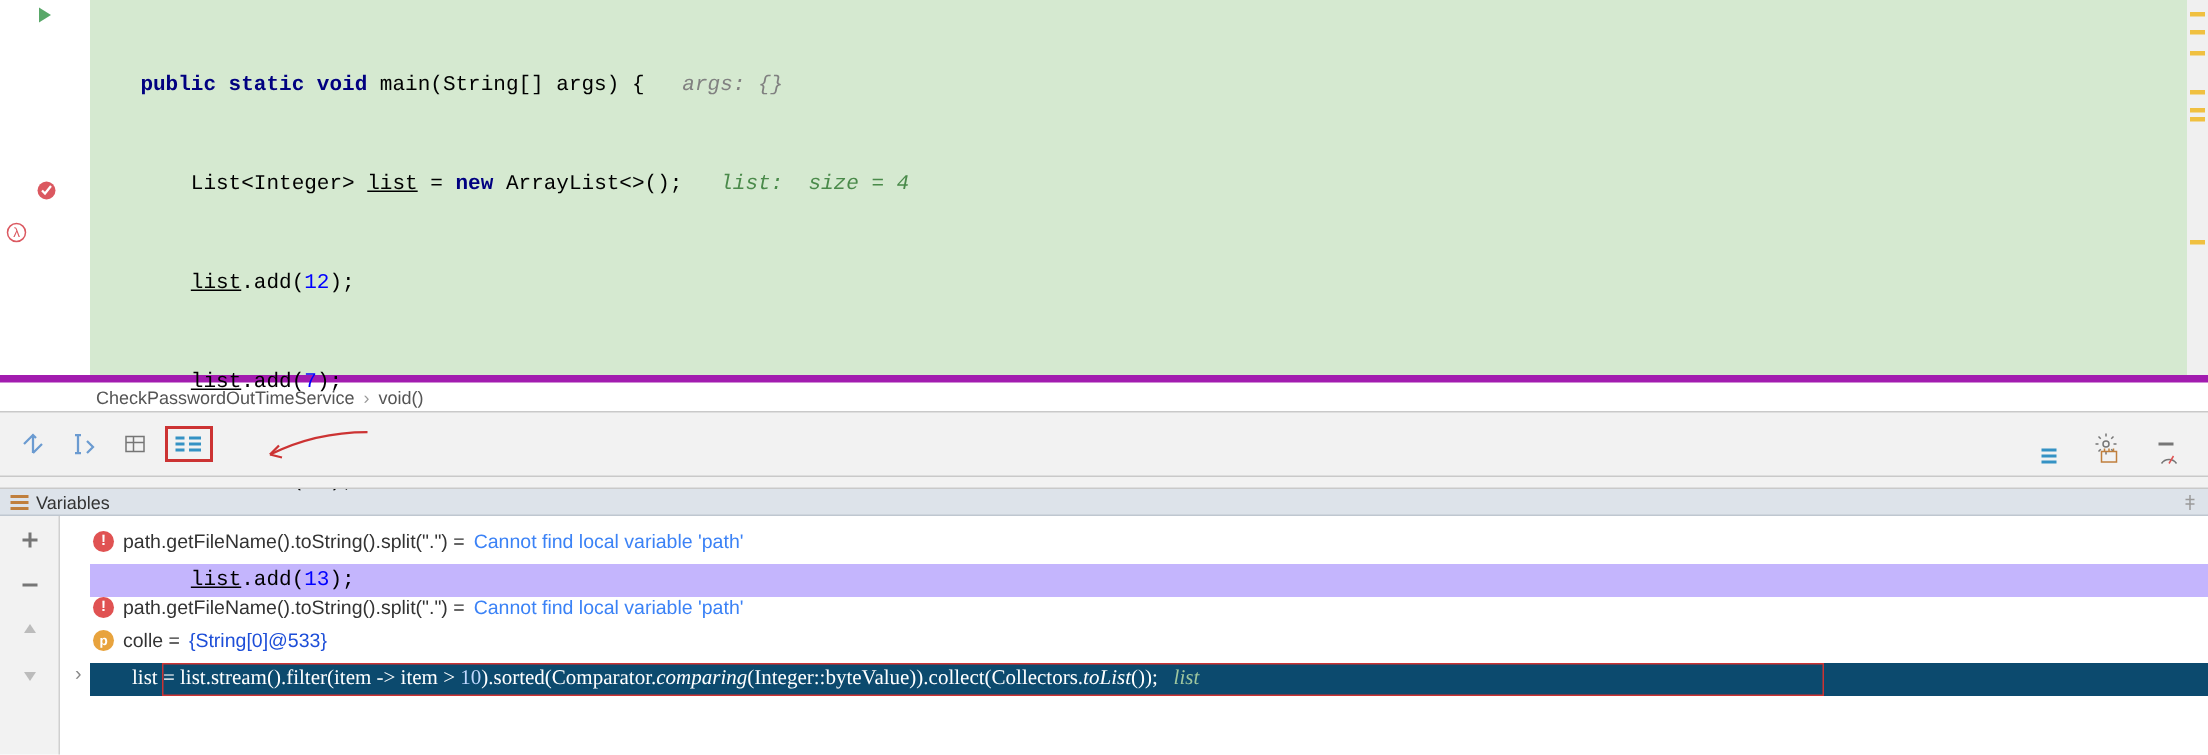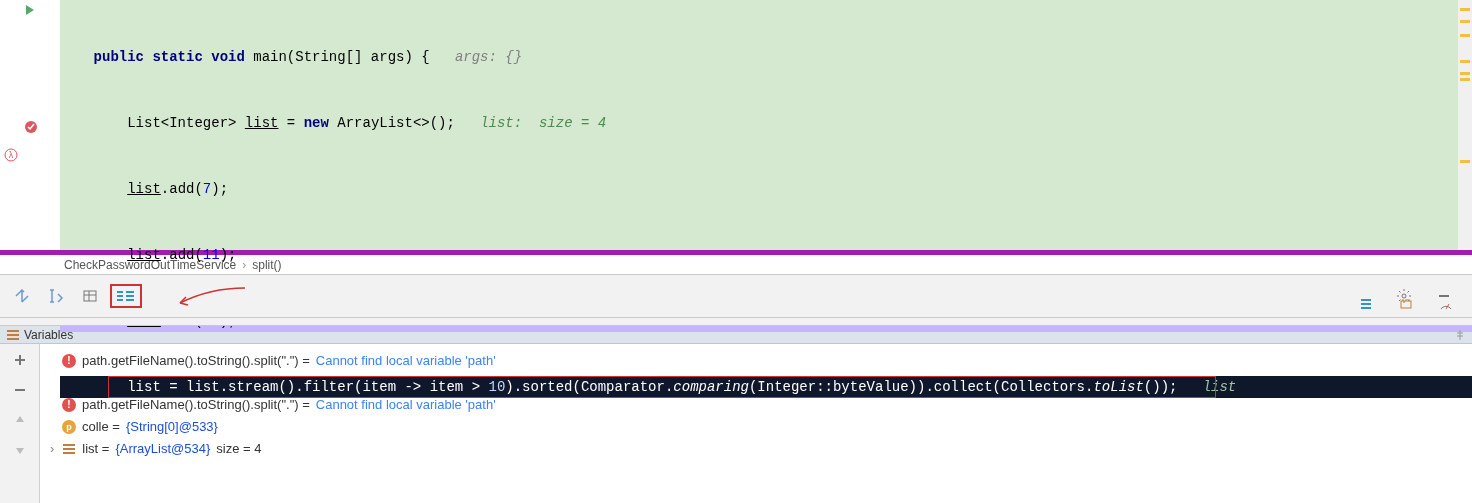--- a/index.html
+++ b/index.html
@@ -6,21 +6,21 @@
 body { font-family: "Segoe UI", Arial, sans-serif; font-size: 13px; background: #fff; width: 1472px; height: 503px; overflow: hidden; position: relative; }
 .editor-area { display: flex; height: 250px; }
 .gutter { width: 60px; background: #fff; position: relative; }
 .gutter-icon { position: absolute; left: 24px; }
 .run-icon { top: 4px; color: #4caf50; }
 .bp-icon { top: 120px; color: #db5860; left: 24px; }
 .lam-icon { top: 148px; color: #db5860; left: 4px; }
 .code-bg { flex: 1; background: #d5e9d0; font-family: "Consolas","Courier New",monospace; font-size: 14px; line-height: 22px; padding-top: 2px; position: relative; white-space: pre; }
 .code-line { height: 22px; }
 .bp-line { background: #c4b5fd; }
-.sel-line { background: #0f172a; color: #fff; position: relative; }
+.sel-line { background: #0c4a6e; color: #fff; position: relative; font-family: Liberation Serif, serif; }
 .sel-line .rbox { position: absolute; left: 48px; top: 0; height: 22px; width: 1108px; border: 1px solid #cc3333; pointer-events: none; }
 .kw { color: #000080; font-weight: bold; }
 .kw-new { color: #000080; font-weight: bold; }
 .num { color: #0000ff; }
 .cmt-gr { color: #808080; font-style: italic; }
 .cmt-hl { color: #4a8a4a; font-style: italic; margin-top: 19px; }
 .ul { text-decoration: underline; }
 .sel-line .wnum { color: #c0d8ff; }
 .sel-line .wital { font-style: italic; }
 .sel-line .whint { color: #9fc79f; font-style: italic; }
@@ -69,20 +69,21 @@
     <div class="gutter-icon lam-icon">
       <svg width="14" height="14" viewBox="0 0 14 14">
           <circle cx="7" cy="7" r="6" fill="#fff" stroke="#db5860"></circle>
           <text x="7" y="10" font-size="9" text-anchor="middle" fill="#db5860">λ</text>
         </svg>
     </div>
   </div>
   <div class="code-bg">
     <div class="code-line"><span class="kw">    public static void</span><span> main(String[] args) {   </span><span class="cmt-gr">args: {}</span></div>
     <div class="code-line"><span>        List&lt;Integer&gt; </span><span class="ul">list</span><span> = </span><span class="kw-new">new</span><span> ArrayList&lt;&gt;();   </span><span class="cmt-hl">list:  size = 4</span></div>
+    <div class="code-line"><span>        </span><span class="ul">list</span><span>.add(</span><span class="num">12</span><span>);</span></div>
     <div class="code-line"><span>        </span><span class="ul">list</span><span>.add(</span><span class="num">7</span><span>);</span></div>
     <div class="code-line"><span>        </span><span class="ul">list</span><span>.add(</span><span class="num">11</span><span>);</span></div>
     <div class="code-line bp-line"><span>        </span><span class="ul">list</span><span>.add(</span><span class="num">13</span><span>);</span></div>
     <div class="code-line sel-line"><span class="rbox"></span><span>        list = list.stream().filter(item -&gt; item &gt; </span><span class="wnum">10</span><span>).sorted(Comparator.</span><span class="wital">comparing</span><span>(Integer::byteValue)).colle</span><span>ct(Collectors.</span><span class="wital">toList</span><span>());   </span><span class="whint">list</span></div>
     
     
     
     
     <div class="overview-ruler">
       <div class="ruler-mark" style="top:8px;background:#f0c040"></div>
@@ -92,21 +93,21 @@
       <div class="ruler-mark" style="top:72px;background:#f0c040"></div>
       <div class="ruler-mark" style="top:78px;background:#f0c040"></div>
       <div class="ruler-mark" style="top:160px;background:#f0c040"></div>
     </div>
   </div>
 </div>
 
 <div class="breadcrumb">
   <span>CheckPasswordOutTimeService</span>
   <span class="crumb-sep">›</span>
-  <span>split()</span>
+  <span>void()</span>
 </div>
 
 <div class="toolbar-row">
   <div class="tool-btn">
     <svg width="16" height="16">
         <path d="M2 8 L8 2 M8 2 L8 14 M8 14 L14 8 M6 4 L8 2 L10 4" stroke="#6b9bd1" fill="none" stroke-width="1.5"></path>
       </svg>
   </div>
   <div class="tool-btn">
     <svg width="16" height="16">

